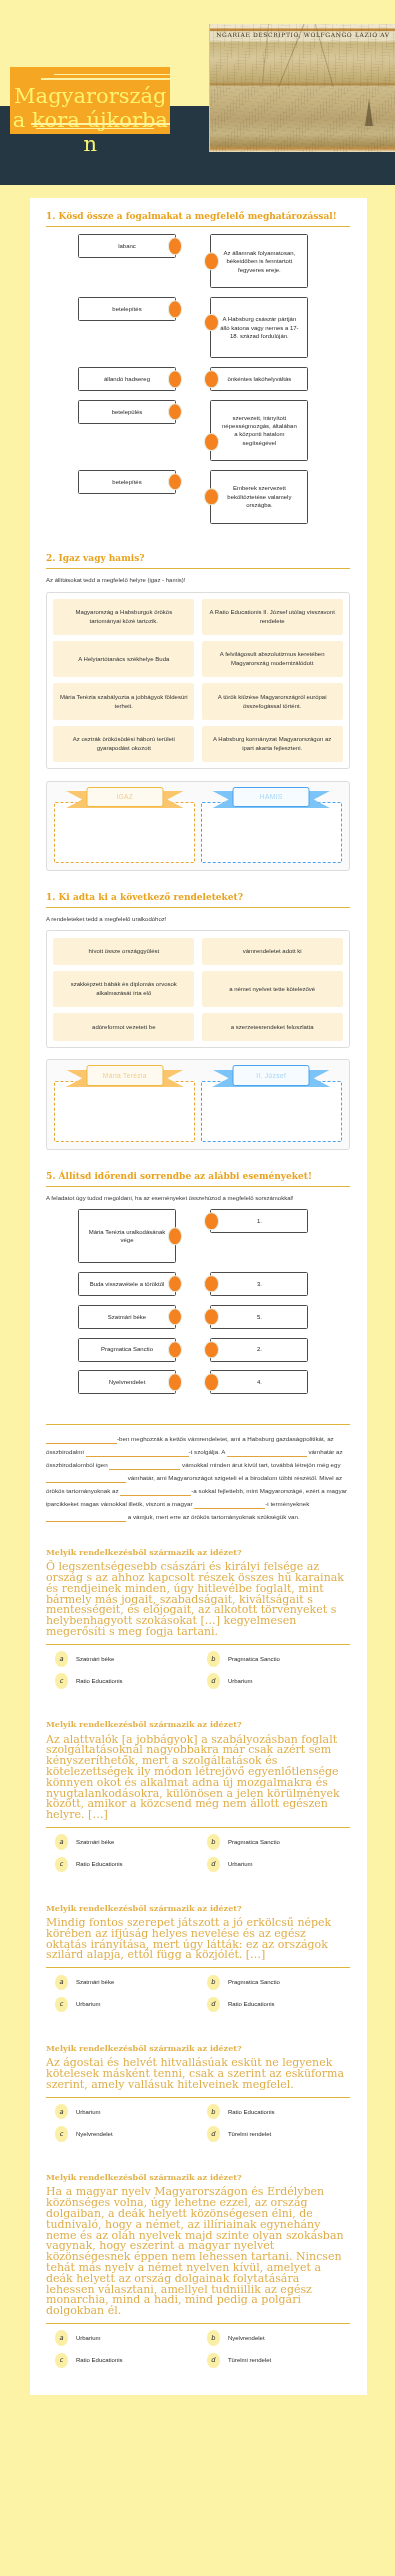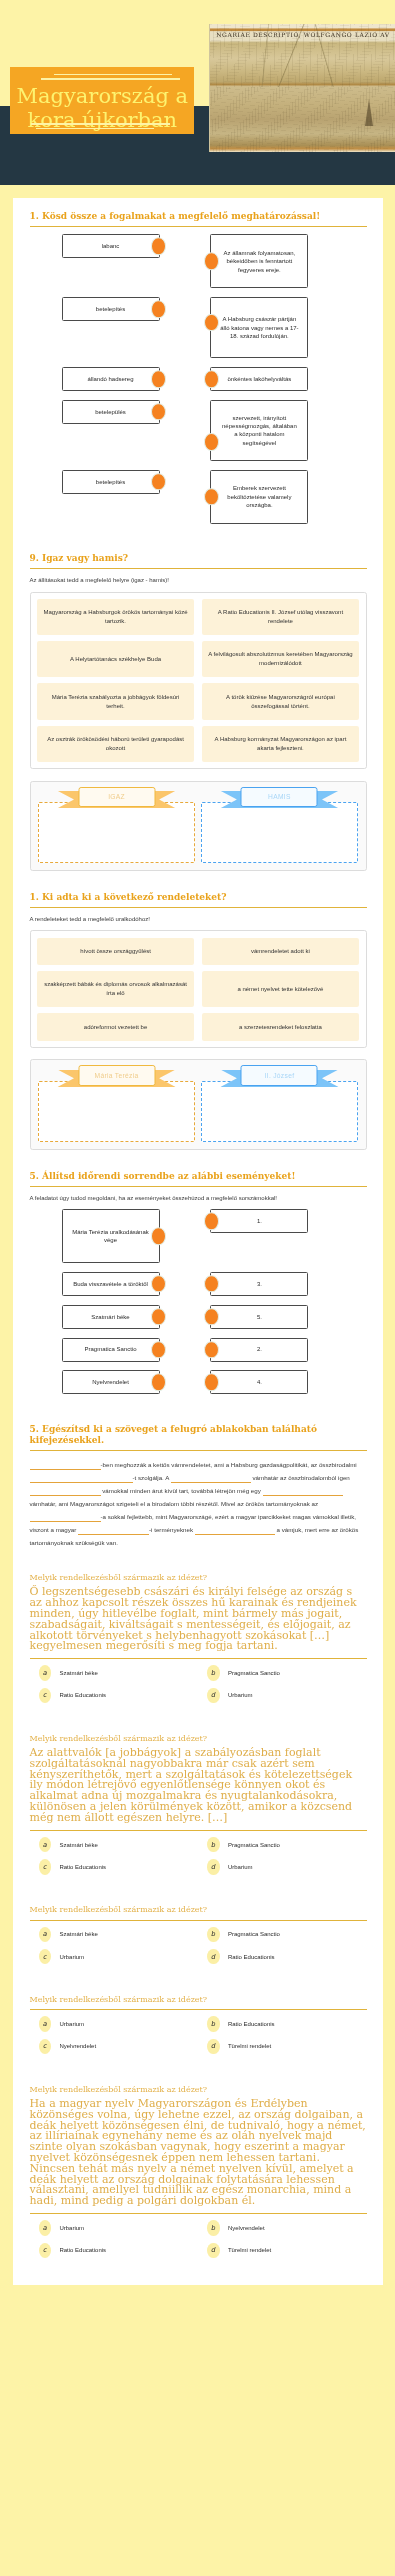--- a/index.html
+++ b/index.html
@@ -15,21 +15,21 @@
   
   .hero { position:relative; width:396px; height:198px; background:#fdf3a7; overflow:hidden; }
   .hero-darkband {
     position:absolute; left:0; top:106px; width:396px; height:80px;
     background:#243743;
   }
   .hero-yellowtop { position:absolute; left:0; top:0; width:396px; height:106px; background:#fdf3a7; }
   .hero-yellowbottom { position:absolute; left:0; top:185px; width:396px; height:13px; background:#fdf3a7; }
 
   .title-card {
-    position:absolute; left:10.3px; top:67px; width:184px; height:67px;
+    position:absolute; left:10.3px; top:67px; width:160px; height:67px;
     background:#f5a623;
     z-index:5;
     padding:0;
   }
   .title-rules { position:absolute; left:31px; top:6.7px; width:139px; }
   .title-rules .r1 { height:1.5px; background:#fdf3a7; width:118px; margin:0 auto 3.1px 13px; }
   .title-rules .r2 { height:1.5px; background:#fdf3a7; width:139px; margin:0; }
   .title-text {
     position:absolute; left:0; right:0; top:16.5px;
     font-family:"DejaVu Serif", serif;
@@ -85,21 +85,21 @@
   .compass { position:absolute; right:14.4px; top:12.4px; width:24px; height:30px; }
   .compass:before {
     content:""; position:absolute; left:7.2px; top:0; width:0; height:0;
     border-left:4.6px solid transparent; border-right:4.6px solid transparent;
     border-bottom:27px solid rgba(70,55,30,.55);
   }
 
   
   .sheet {
     position:relative;
-    width:370px; margin:0 auto 21px auto;
+    width:337px; margin:0 auto 21px auto;
     background:#ffffff;
     padding:13.4px 16.5px 20.6px 16.5px;
     z-index:3;
   }
 
   h2.task-title {
     font-family:"DejaVu Serif", serif;
     font-size:9px; font-weight:700; color:#e9a21b;
     margin:0 0 3.6px 0; line-height:11.3px;
   }
@@ -177,21 +177,21 @@
     display:inline-block; width:71px; border-bottom:0.7px solid #e4a33a;
     vertical-align:-3.1px; height:8.8px;
   }
   .blank.w2 { width:103px; }
   .blank.w3 { width:80px; }
 
   
   .quiz { margin-top:24px; }
   .quiz h3 {
     font-family:"DejaVu Serif", serif;
-    font-size:8px; font-weight:400; color:#e3b14a;
+    font-size:8px; font-weight:700; color:#e3b14a;
     margin:0 0 5.2px 0;
   }
   .quiz .quote {
     font-family:"DejaVu Serif", serif;
     font-size:11px; line-height:10.8px; color:#dfae4a; margin:0 0 6.2px 0;
   }
   .quiz-rule { border:0; border-top:0.6px solid #e0b33a; margin:0 0 6.2px 0; }
   .answers { display:flex; flex-wrap:wrap; }
   .ans { width:50%; display:flex; align-items:center; margin-bottom:6.7px; padding-left:9.3px; }
   .ans .letter {
@@ -316,21 +316,21 @@
           </div>
         </div>
       </div>
 
     </div>
   </section>
 
   <div class="spacer-xl"></div>
 
   <section>
-    <h2 class="task-title">9. Igaz vagy hamis?</h2>
+    <h2 class="task-title">2. Igaz vagy hamis?</h2>
     <hr class="rule">
     <p class="instr">Az állításokat tedd a megfelelő helyre (igaz - hamis)!</p>
 
     <div class="tile-panel">
       <div class="tile">Magyarország a Habsburgok örökös tartományai közé tartozik.</div>
       <div class="tile">A Ratio Educationis II. József utólag visszavont rendelete</div>
       <div class="tile">A Helytartótanács székhelye Buda</div>
       <div class="tile">A felvilágosult abszolutizmus keretében Magyarország modernizálódott</div>
       <div class="tile">Mária Terézia szabályozta a jobbágyok földesúri terheit.</div>
       <div class="tile">A török kiűzése Magyarországról európai összefogással történt.</div>
@@ -473,21 +473,20 @@
           </div>
         </div>
       </div>
 
     </div>
   </section>
 
   <div class="spacer-xl"></div>
 
   <section>
-    <h2 class="task-title">5. Egészítsd ki a szöveget a felugró ablakokban található kifejezésekkel.</h2>
     <hr class="rule">
 
     <p class="cloze">
       <span class="blank"></span><span>-ben meghozzák a kettős vámrendeletet, ami a Habsburg gazdaságpolitikát, az összbirodalmi</span>
       <span class="blank w2"></span><span>-t szolgálja. A</span>
       <span class="blank w3"></span> <span>vámhatár az összbirodalomból igen</span>
       <span class="blank"></span> <span>vámokkal minden árut kívül tart, továbbá létrejön még egy</span>
       <span class="blank w3"></span> <span>vámhatár, ami Magyarországot szigeteli el a birodalom többi részétől. Mivel az örökös tartományoknak az</span>
       <span class="blank"></span><span>-a sokkal fejlettebb, mint Magyarországé, ezért a magyar iparcikkeket magas vámokkal illetik, viszont a magyar</span>
       <span class="blank"></span><span>-i terményeknek</span>
@@ -538,20 +537,21 @@
       </div>
       <div class="ans">
         <span class="letter">d</span>
         <span class="alabel">Urbarium</span>
       </div>
     </div>
   </section>
 
   <section class="quiz">
     <h3>Melyik rendelkezésből származik az idézet?</h3>
+    <p class="quote">Mindig fontos szerepet játszott a jó erkölcsű népek körében az ifjúság helyes nevelése és az egész oktatás irányítása, mert úgy látták: ez az országok szilárd alapja, ettől függ a közjólét. […]</p>
     <hr class="quiz-rule">
     <div class="answers">
       <div class="ans">
         <span class="letter">a</span>
         <span class="alabel">Szatmári béke</span>
       </div>
       <div class="ans">
         <span class="letter">b</span>
         <span class="alabel">Pragmatica Sanctio</span>
       </div>
@@ -561,20 +561,21 @@
       </div>
       <div class="ans">
         <span class="letter">d</span>
         <span class="alabel">Ratio Educationis</span>
       </div>
     </div>
   </section>
 
   <section class="quiz">
     <h3>Melyik rendelkezésből származik az idézet?</h3>
+    <p class="quote">Az ágostai és helvét hitvallásúak esküt ne legyenek kötelesek másként tenni, csak a szerint az esküforma szerint, amely vallásuk hitelveinek megfelel.</p>
     <hr class="quiz-rule">
     <div class="answers">
       <div class="ans">
         <span class="letter">a</span>
         <span class="alabel">Urbarium</span>
       </div>
       <div class="ans">
         <span class="letter">b</span>
         <span class="alabel">Ratio Educationis</span>
       </div>

